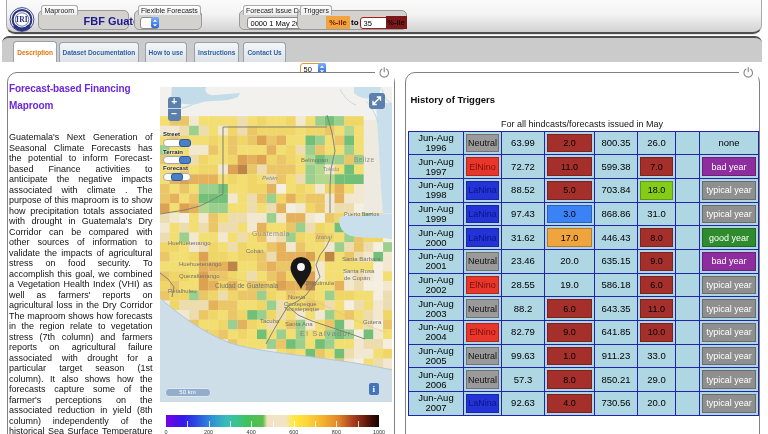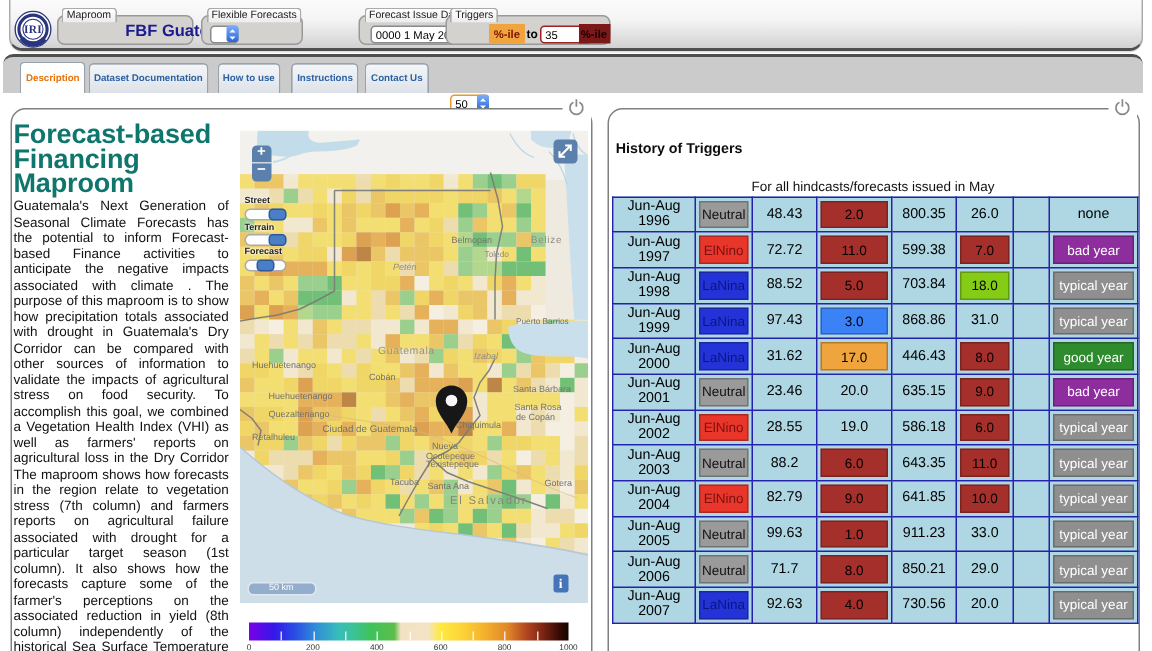--- a/index.html
+++ b/index.html
@@ -43,22 +43,22 @@
   white-space:nowrap; z-index:2;}
 .tab.active { background:#fff; color:#e4730e; z-index:3; top:40.5px; height:21px; padding-top:7.5px; }
 
 
 .card { position:absolute; background:#fff; border:1.5px solid #808080; border-radius:10px; }
 #cardL { left:6.5px; top:72px; width:388.5px; height:380px; }
 #cardR { left:404.5px; top:72px; width:355px; height:380px; }
 .pwr { position:absolute; top:-8px; background:#fff; padding:0 3px; }
 
 
-#desc-title { position:absolute; left:9px; top:81px; width:140px; font-size:18px;
-  font-weight:bold; color:#0f766e; line-height:16.5px; letter-spacing:-0.1px;}
+#desc-title { position:absolute; left:9px; top:81px; width:140px; font-size:10px;
+  font-weight:bold; color:#6d28d9; line-height:16.5px; letter-spacing:-0.1px;}
 #desc-text { position:absolute; left:9px; top:132px; width:143.5px; font-size:9px;
   line-height:10.5px; text-align:justify; color:#111; }
 
 
 #mapbox { position:absolute; left:160px; top:87px; width:232px; height:315px; overflow:hidden; }
 .lbtn { position:absolute; background:#5b80ab; color:#fff; text-align:center;
   border-radius:3px; }
 #zoomctl { position:absolute; left:8px; top:10px; width:12.5px; height:24px; background:#5b80ab; border-radius:3px;}
 #zoomctl div { height:11px; font-size:10px; line-height:10.5px; font-weight:bold; color:#fff; text-align:center;}
 #zoomctl .sep { height:1px; background:rgba(255,255,255,0.7); }
@@ -845,21 +845,21 @@
       <col style="width:38px">
       <col style="width:24px">
       <col style="width:59px">
     </colgroup>
  <tbody>
 <tr>
 <td class="season">Jun-Aug<br>1996</td>
 <td>
           <div class="chip" style="background:#9a9a9a;color:#111">Neutral</div>
         </td>
-<td>48.43</td>
+<td>63.99</td>
 <td>
           <div class="chip" style="background:#a52f2b">2.0</div>
         </td>
 <td>800.35</td>
 <td>26.0</td>
 <td></td>
 <td>none</td>
 </tr>
 <tr>
 <td class="season">Jun-Aug<br>1997</td>
@@ -1013,21 +1013,21 @@
 <td></td>
 <td>
           <div class="chip w" style="background:#8f8f8f">typical year</div>
         </td>
 </tr>
 <tr>
 <td class="season">Jun-Aug<br>2006</td>
 <td>
           <div class="chip" style="background:#9a9a9a;color:#111">Neutral</div>
         </td>
-<td>71.7</td>
+<td>57.3</td>
 <td>
           <div class="chip" style="background:#a52f2b">8.0</div>
         </td>
 <td>850.21</td>
 <td>29.0</td>
 <td></td>
 <td>
           <div class="chip w" style="background:#8f8f8f">typical year</div>
         </td>
 </tr>

